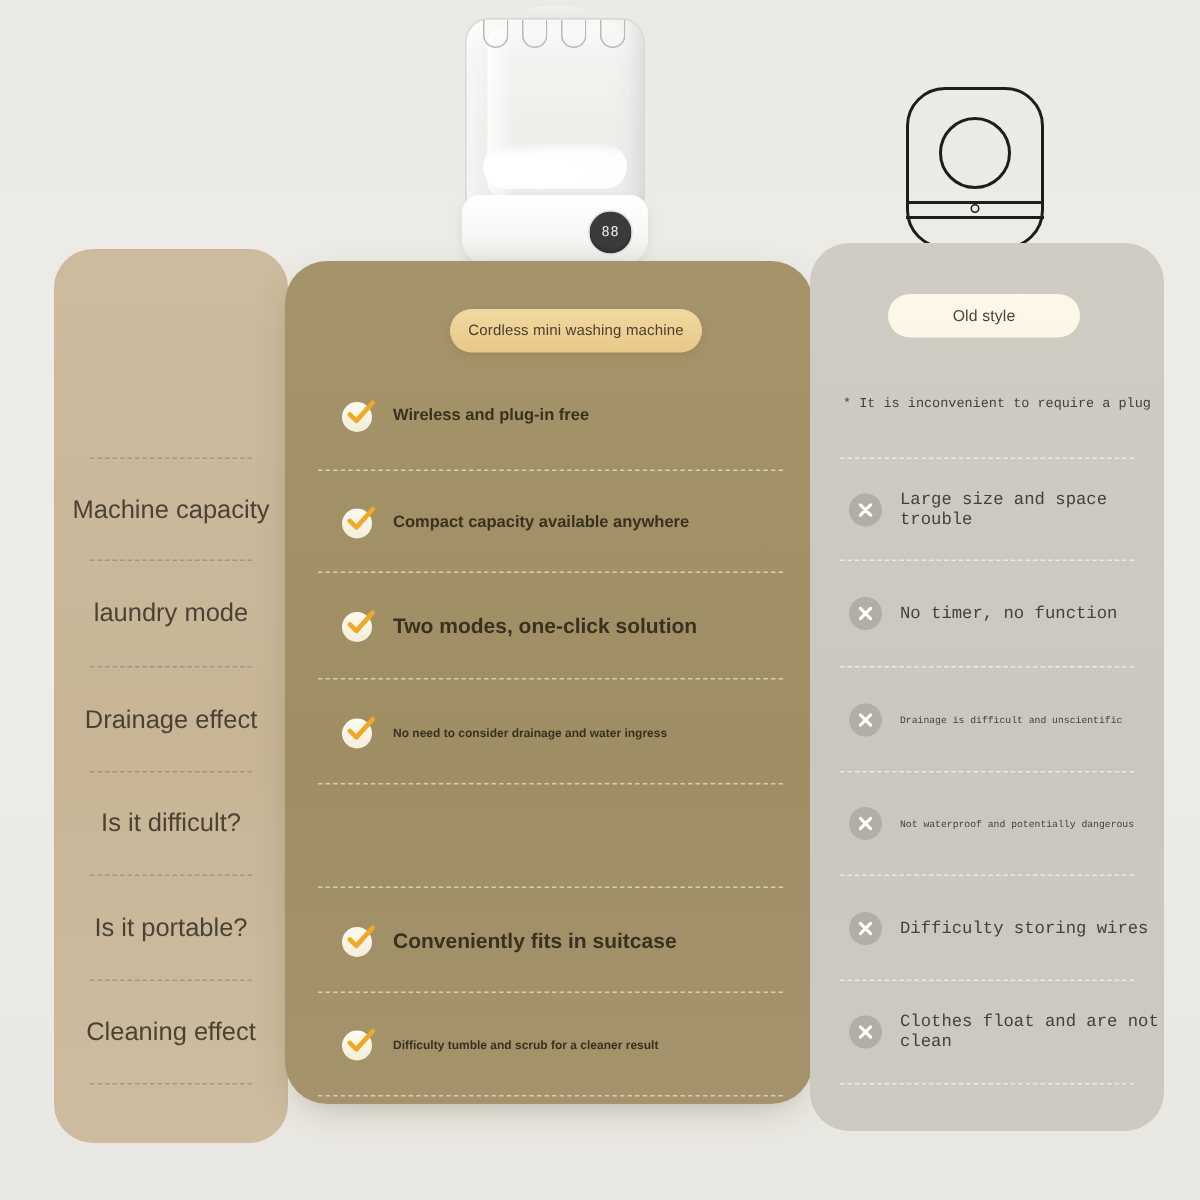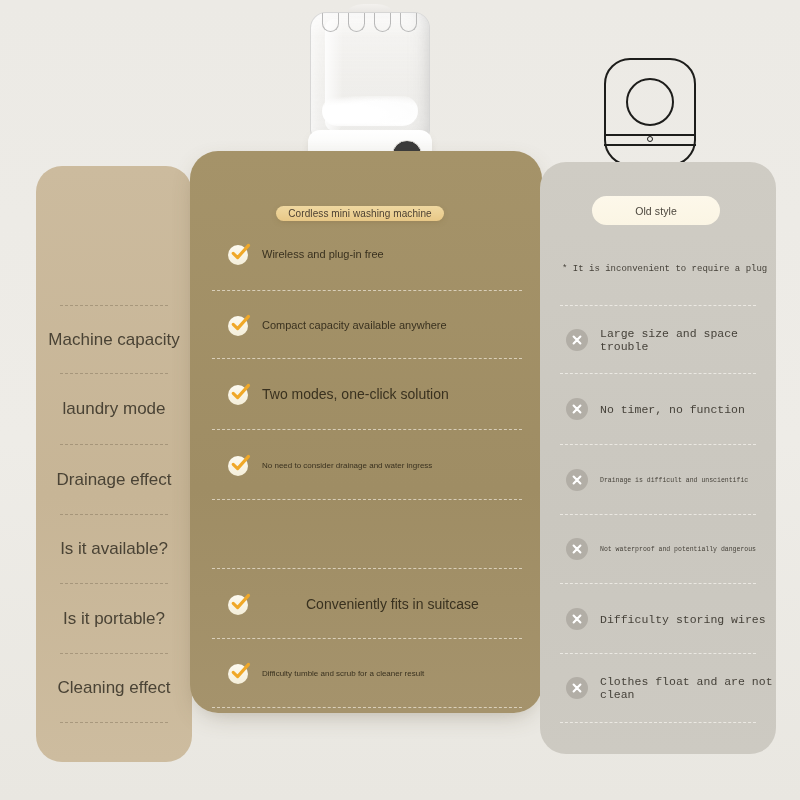--- a/index.html
+++ b/index.html
@@ -99,38 +99,39 @@
   }
 
   
   .panel { position: absolute; }
   #panel-usage {
     left: 36px; top: 166px; width: 156px; height: 596px;
     background: linear-gradient(180deg,#ccbb9e 0%,#c7b596 55%,#cdbc9f 100%);
     border-radius: 26px;
   }
   #panel-new {
-    left: 190px; top: 151px; width: 352px; height: 562px;
+    left: 190px; top: 174px; width: 352px; height: 562px;
     background: linear-gradient(180deg,#a59369 0%,#9f8d64 60%,#a5936c 100%);
     border-radius: 28px;
     box-shadow: 0 8px 26px -10px rgba(95,82,55,.45);
+    font-weight: bold;
   }
   #panel-old {
     left: 540px; top: 162px; width: 236px; height: 592px;
     background: linear-gradient(180deg,#cfccc4 0%,#cac7bf 60%,#cdcac2 100%);
     border-radius: 26px;
   }
 
   
   .badge {
     position: absolute; display: flex; align-items: center; justify-content: center;
     border-radius: 18px;
   }
   #badge-new {
-    left: 276px; top: 206px; width: 168px; height: 15px;
+    left: 300px; top: 206px; width: 168px; height: 29px;
     background: linear-gradient(180deg,#f0d8a0 0%,#ecd195 48%,#e8c887 100%);
     box-shadow: 0 2px 6px -2px rgba(120,95,45,.35);
   }
   #badge-new span { font-size: 10px; color: #4c4032; letter-spacing: .1px; }
   #badge-old {
     left: 592px; top: 196px; width: 128px; height: 29px;
     background: linear-gradient(180deg,#fdf8ea 0%,#fbf5e4 100%);
   }
   #badge-old span { font-size: 10.5px; color: #4b463d; letter-spacing: .1px; }
 
@@ -223,21 +224,21 @@
         <div class="row usage-row size-md" style="top: 159px; height: 30px;">
           <span class="lbl">Machine capacity</span>
         </div>
         <div class="row usage-row size-xl" style="top: 228px; height: 30px;">
           <span class="lbl">laundry mode</span>
         </div>
         <div class="row usage-row size-md" style="top: 299px; height: 30px;">
           <span class="lbl">Drainage effect</span>
         </div>
         <div class="row usage-row size-md" style="top: 368px; height: 30px;">
-          <span class="lbl">Is it available?</span>
+          <span class="lbl">Is it difficult?</span>
         </div>
         <div class="row usage-row size-md" style="top: 438px; height: 30px;">
           <span class="lbl">Is it portable?</span>
         </div>
         <div class="row usage-row size-md" style="top: 507px; height: 30px;">
           <span class="lbl">Cleaning effect</span>
         </div>
         <div class="u-divider" style="top: 139px;"></div>
         <div class="u-divider" style="top: 207px;"></div>
         <div class="u-divider" style="top: 278px;"></div>
@@ -279,21 +280,21 @@
         </div>
         <div class="row feat-row size-sm" style="top: 299px; height: 30px;">
           <span class="check-icon">
             <span class="check-circle"></span>
             <span class="check-mark"><svg width="22" height="22" viewBox="0 0 22 22">
                 <path d="M4.2 11.3 L8.6 15.6 L19.5 3.4" fill="none" stroke="#f0a828" stroke-width="3.1" stroke-linecap="round" stroke-linejoin="round"></path>
               </svg></span>
           </span>
           <span class="txt">No need to consider drainage and water ingress</span>
         </div>
-        <div class="row feat-row size-lg" style="top: 438px; height: 30px; gap: 44px;">
+        <div class="row feat-row size-lg" style="top: 438px; height: 30px;">
           <span class="check-icon">
             <span class="check-circle"></span>
             <span class="check-mark"><svg width="22" height="22" viewBox="0 0 22 22">
                 <path d="M4.2 11.3 L8.6 15.6 L19.5 3.4" fill="none" stroke="#f0a828" stroke-width="3.1" stroke-linecap="round" stroke-linejoin="round"></path>
               </svg></span>
           </span>
           <span class="txt">Conveniently fits in suitcase</span>
         </div>
         <div class="row feat-row size-sm" style="top: 507px; height: 30px;">
           <span class="check-icon">

